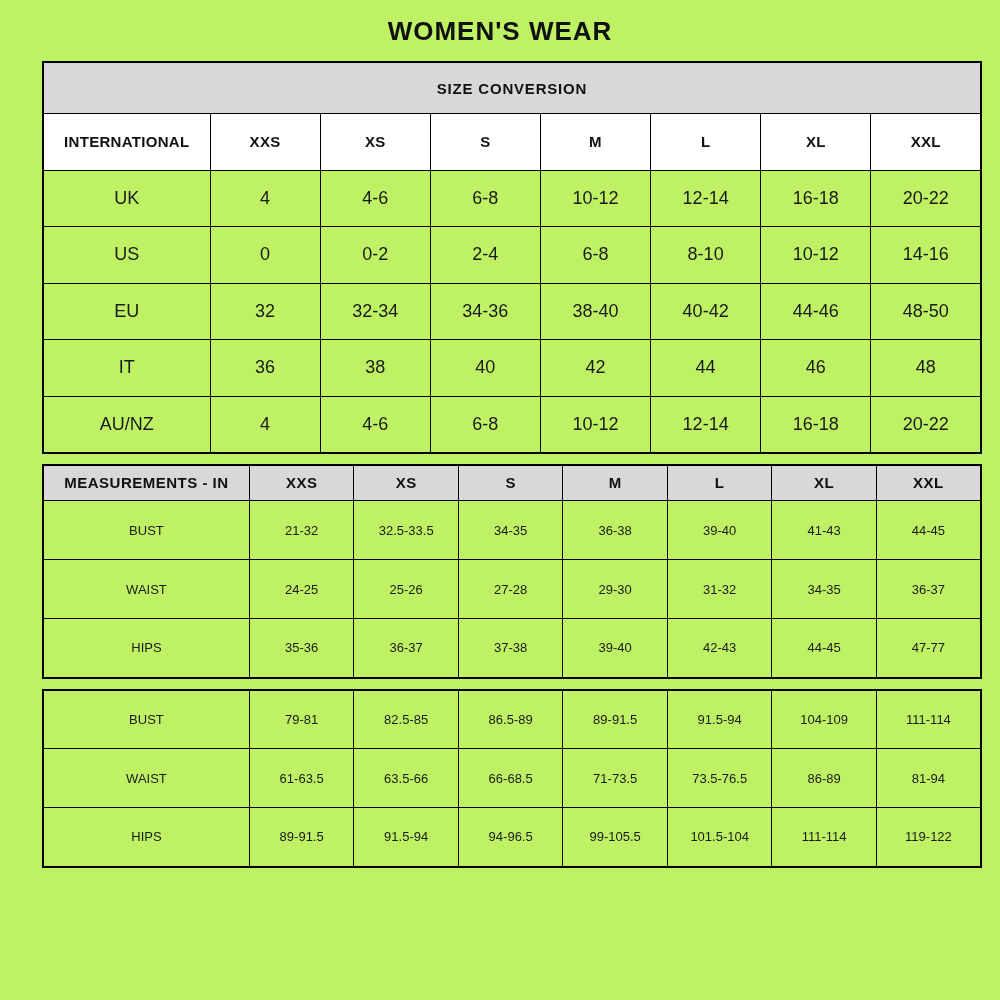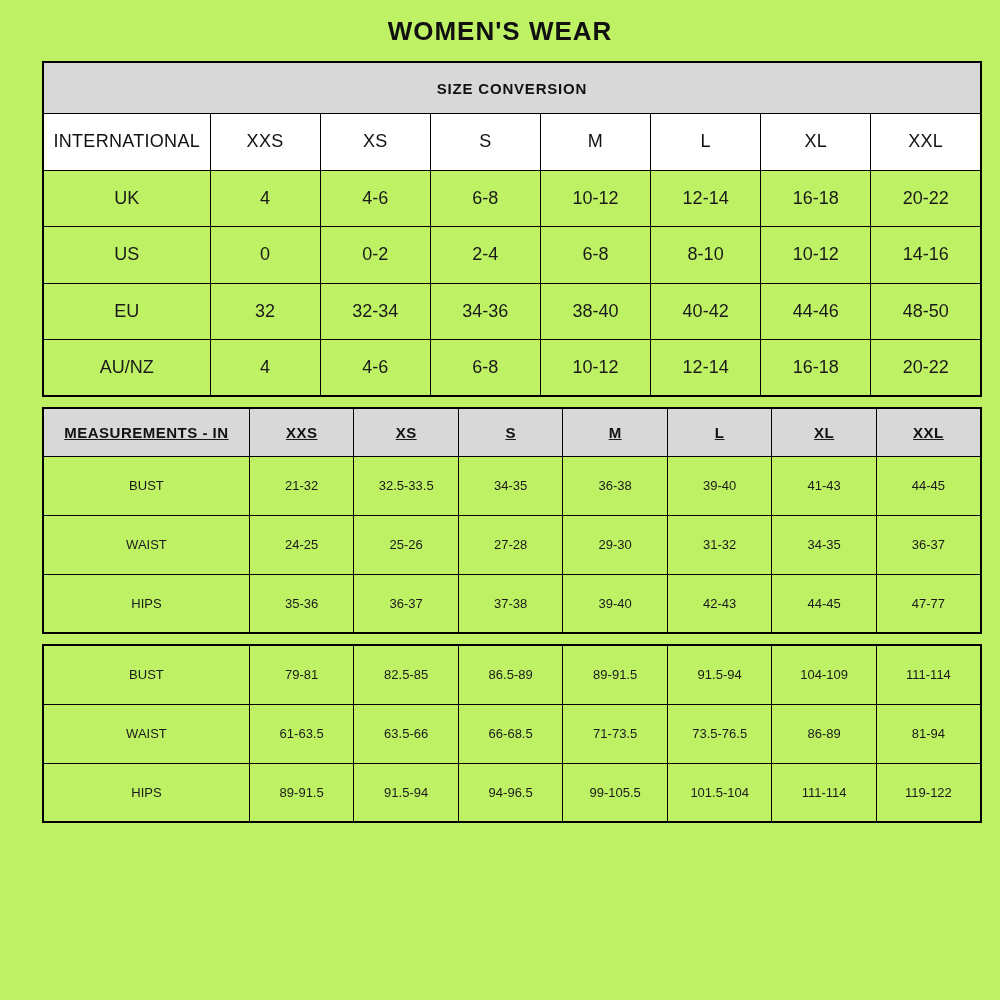--- a/index.html
+++ b/index.html
@@ -53,27 +53,27 @@
   tr.hdr td {
     background: #d8d8d8;
     font-weight: 700;
     font-size: 15px;
     letter-spacing: 0.5px;
     color: #111111;
   }
   
   .t1 tr.hdr td {
     background: #ffffff;
-    font-weight: 400;
-    font-size: 18px;
+    font-weight: 700;
+    font-size: 15px;
     letter-spacing: 0.3px;
   }
   .t1 tbody tr { height: 56.5px; }
   .t1 td.lbl, .t1 td.val { font-size: 18px; }
-  .t2 tbody tr.hdr, .t3 tbody tr.hdr { height: 48px; text-decoration: underline; }
+  .t2 tbody tr.hdr, .t3 tbody tr.hdr { height: 36px; }
   .t2 tbody tr, .t3 tbody tr { height: 59px; }
   td.lbl { font-size: 13px; }
   td.val { font-size: 13px; }
 </style>
 </head>
 <body>
 
 <div class="page">
 
   <h1 class="page-title">WOMEN'S WEAR</h1>
@@ -129,20 +129,30 @@
           <td class="lbl">EU</td>
           <td class="val">32</td>
           <td class="val">32-34</td>
           <td class="val">34-36</td>
           <td class="val">38-40</td>
           <td class="val">40-42</td>
           <td class="val">44-46</td>
           <td class="val">48-50</td>
         </tr>
         <tr>
+          <td class="lbl">IT</td>
+          <td class="val">36</td>
+          <td class="val">38</td>
+          <td class="val">40</td>
+          <td class="val">42</td>
+          <td class="val">44</td>
+          <td class="val">46</td>
+          <td class="val">48</td>
+        </tr>
+        <tr>
           <td class="lbl">AU/NZ</td>
           <td class="val">4</td>
           <td class="val">4-6</td>
           <td class="val">6-8</td>
           <td class="val">10-12</td>
           <td class="val">12-14</td>
           <td class="val">16-18</td>
           <td class="val">20-22</td>
         </tr>
       </tbody>

